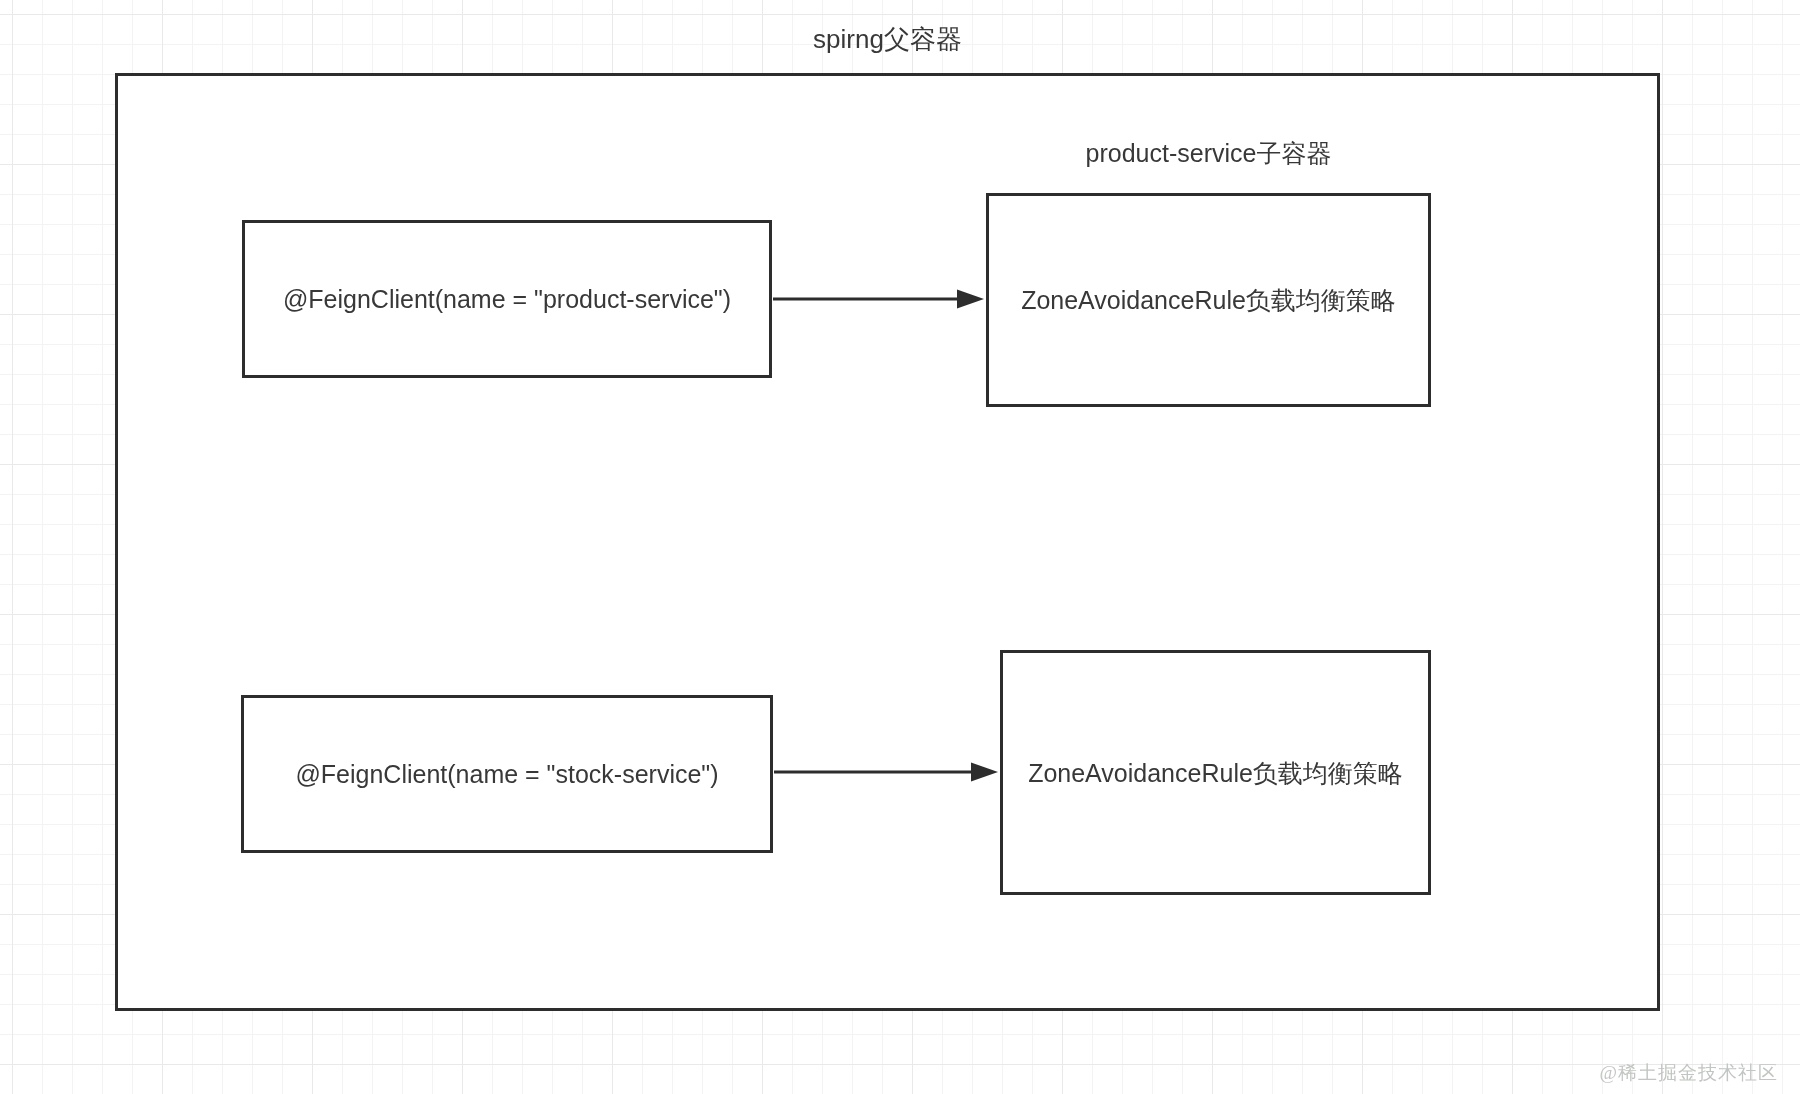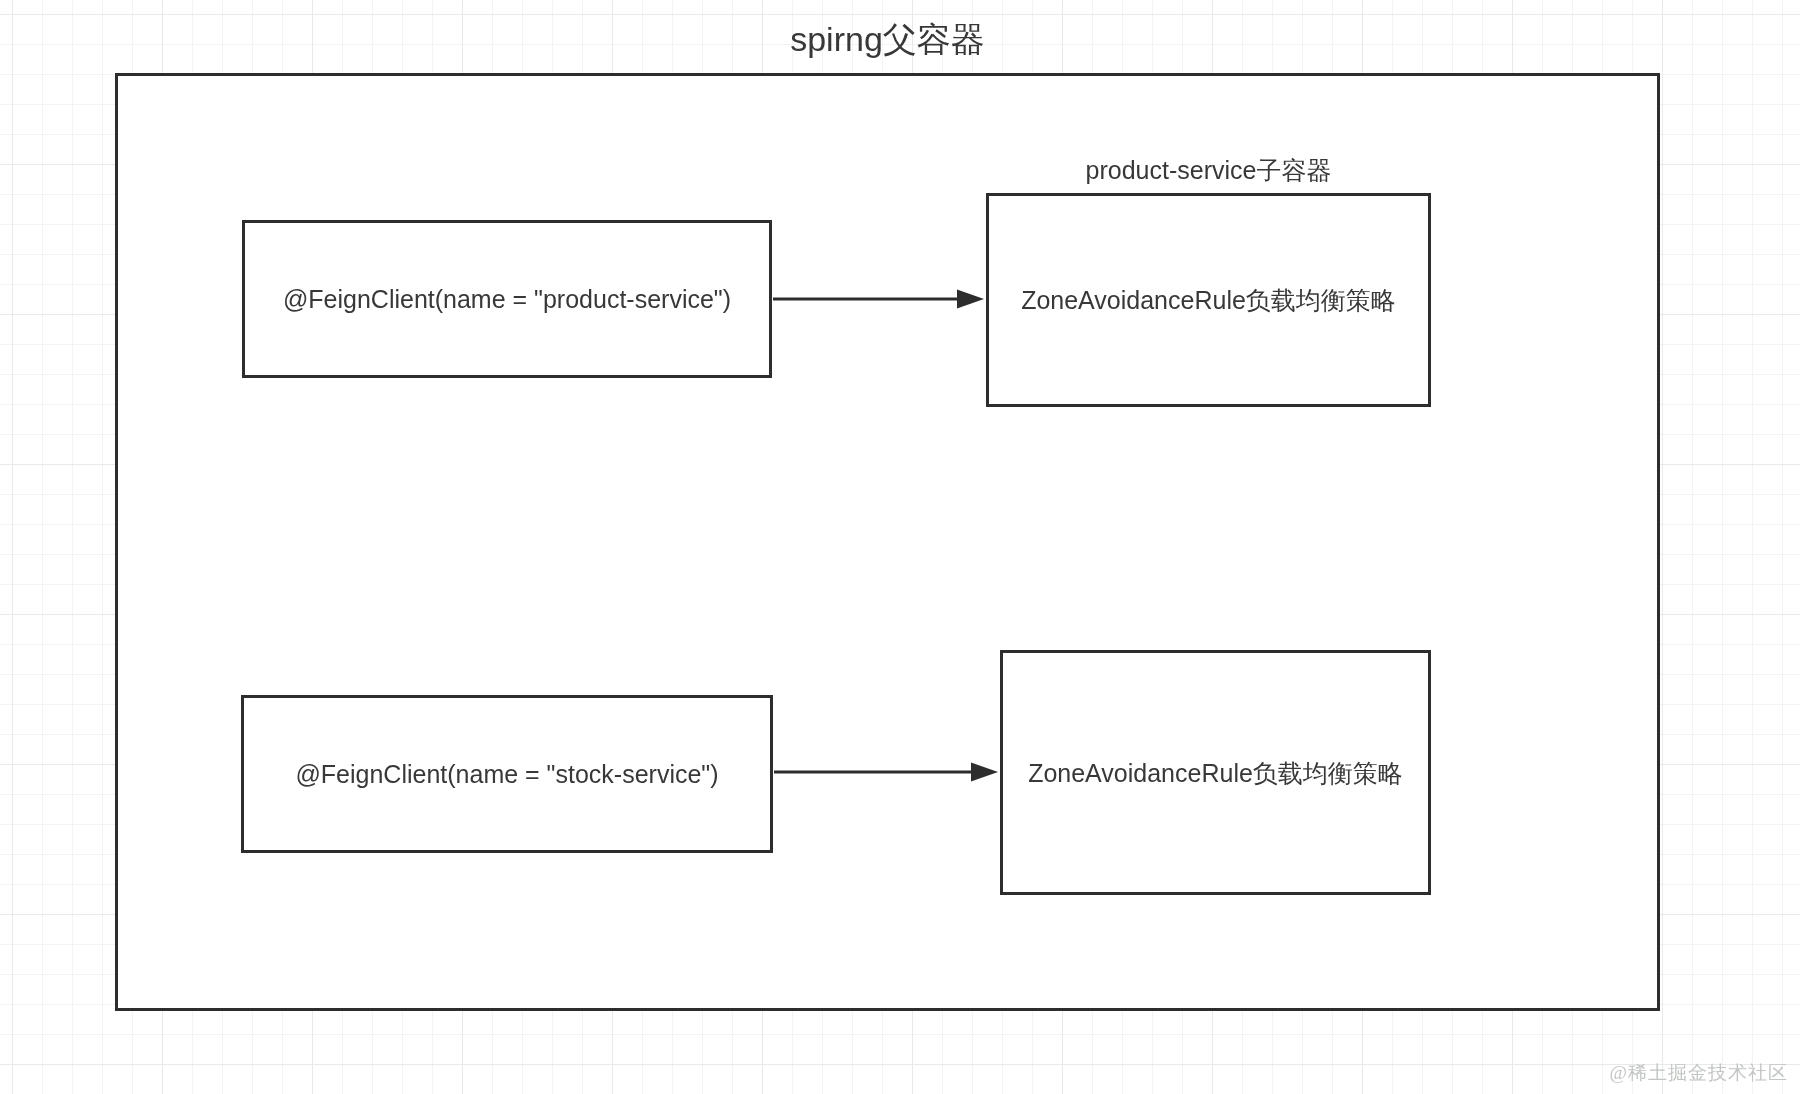--- a/index.html
+++ b/index.html
@@ -28,21 +28,21 @@
       linear-gradient(to bottom, var(--grid-major) 1px, transparent 1px),
       linear-gradient(to right, var(--grid-minor) 1px, transparent 1px),
       linear-gradient(to bottom, var(--grid-minor) 1px, transparent 1px);
     background-size:150px 150px,150px 150px,30px 30px,30px 30px;
     background-position:12px 14px;
   }
   .diagram-title{
     position:absolute;
     left:115px;top:22px;width:1545px;
     text-align:center;
-    font-size:34px;line-height:34px;
+    font-size:26px;line-height:34px;
     color:var(--text);
   }
   .outer-box{
     position:absolute;
     left:115px;top:73px;width:1545px;height:938px;
     background:var(--canvas);
     border:3px solid var(--border);
   }
   .node{
     position:absolute;
@@ -59,32 +59,32 @@
   .client-1{left:242px;top:220px;width:530px;height:158px;}
   .rule-1{left:986px;top:193px;width:445px;height:214px;}
   .client-2{left:241px;top:695px;width:532px;height:158px;}
   .rule-2{left:1000px;top:650px;width:431px;height:245px;}
   .child-label{
     position:absolute;
     text-align:center;
     font-size:25px;line-height:34px;
     color:var(--text);
   }
-  .label-1{left:986px;top:153px;width:445px;}
+  .label-1{left:986px;top:136px;width:445px;}
   .label-2{left:1000px;top:610px;width:431px;}
   .arrows{
     position:absolute;
     left:0;top:0;width:1800px;height:1094px;
     pointer-events:none;
   }
   .arrows line{stroke:var(--arrow);stroke-width:3px;}
   .arrows polygon{fill:var(--arrow);stroke:none;}
   .watermark{
     position:absolute;
-    right:12px;bottom:8px;
+    right:22px;bottom:8px;
     font-family:"Liberation Serif","DejaVu Serif",serif;
     font-size:19px;
     color:var(--watermark);
     letter-spacing:1px;
   }
 </style>
 </head>
 <body>
 
 <div class="page">

